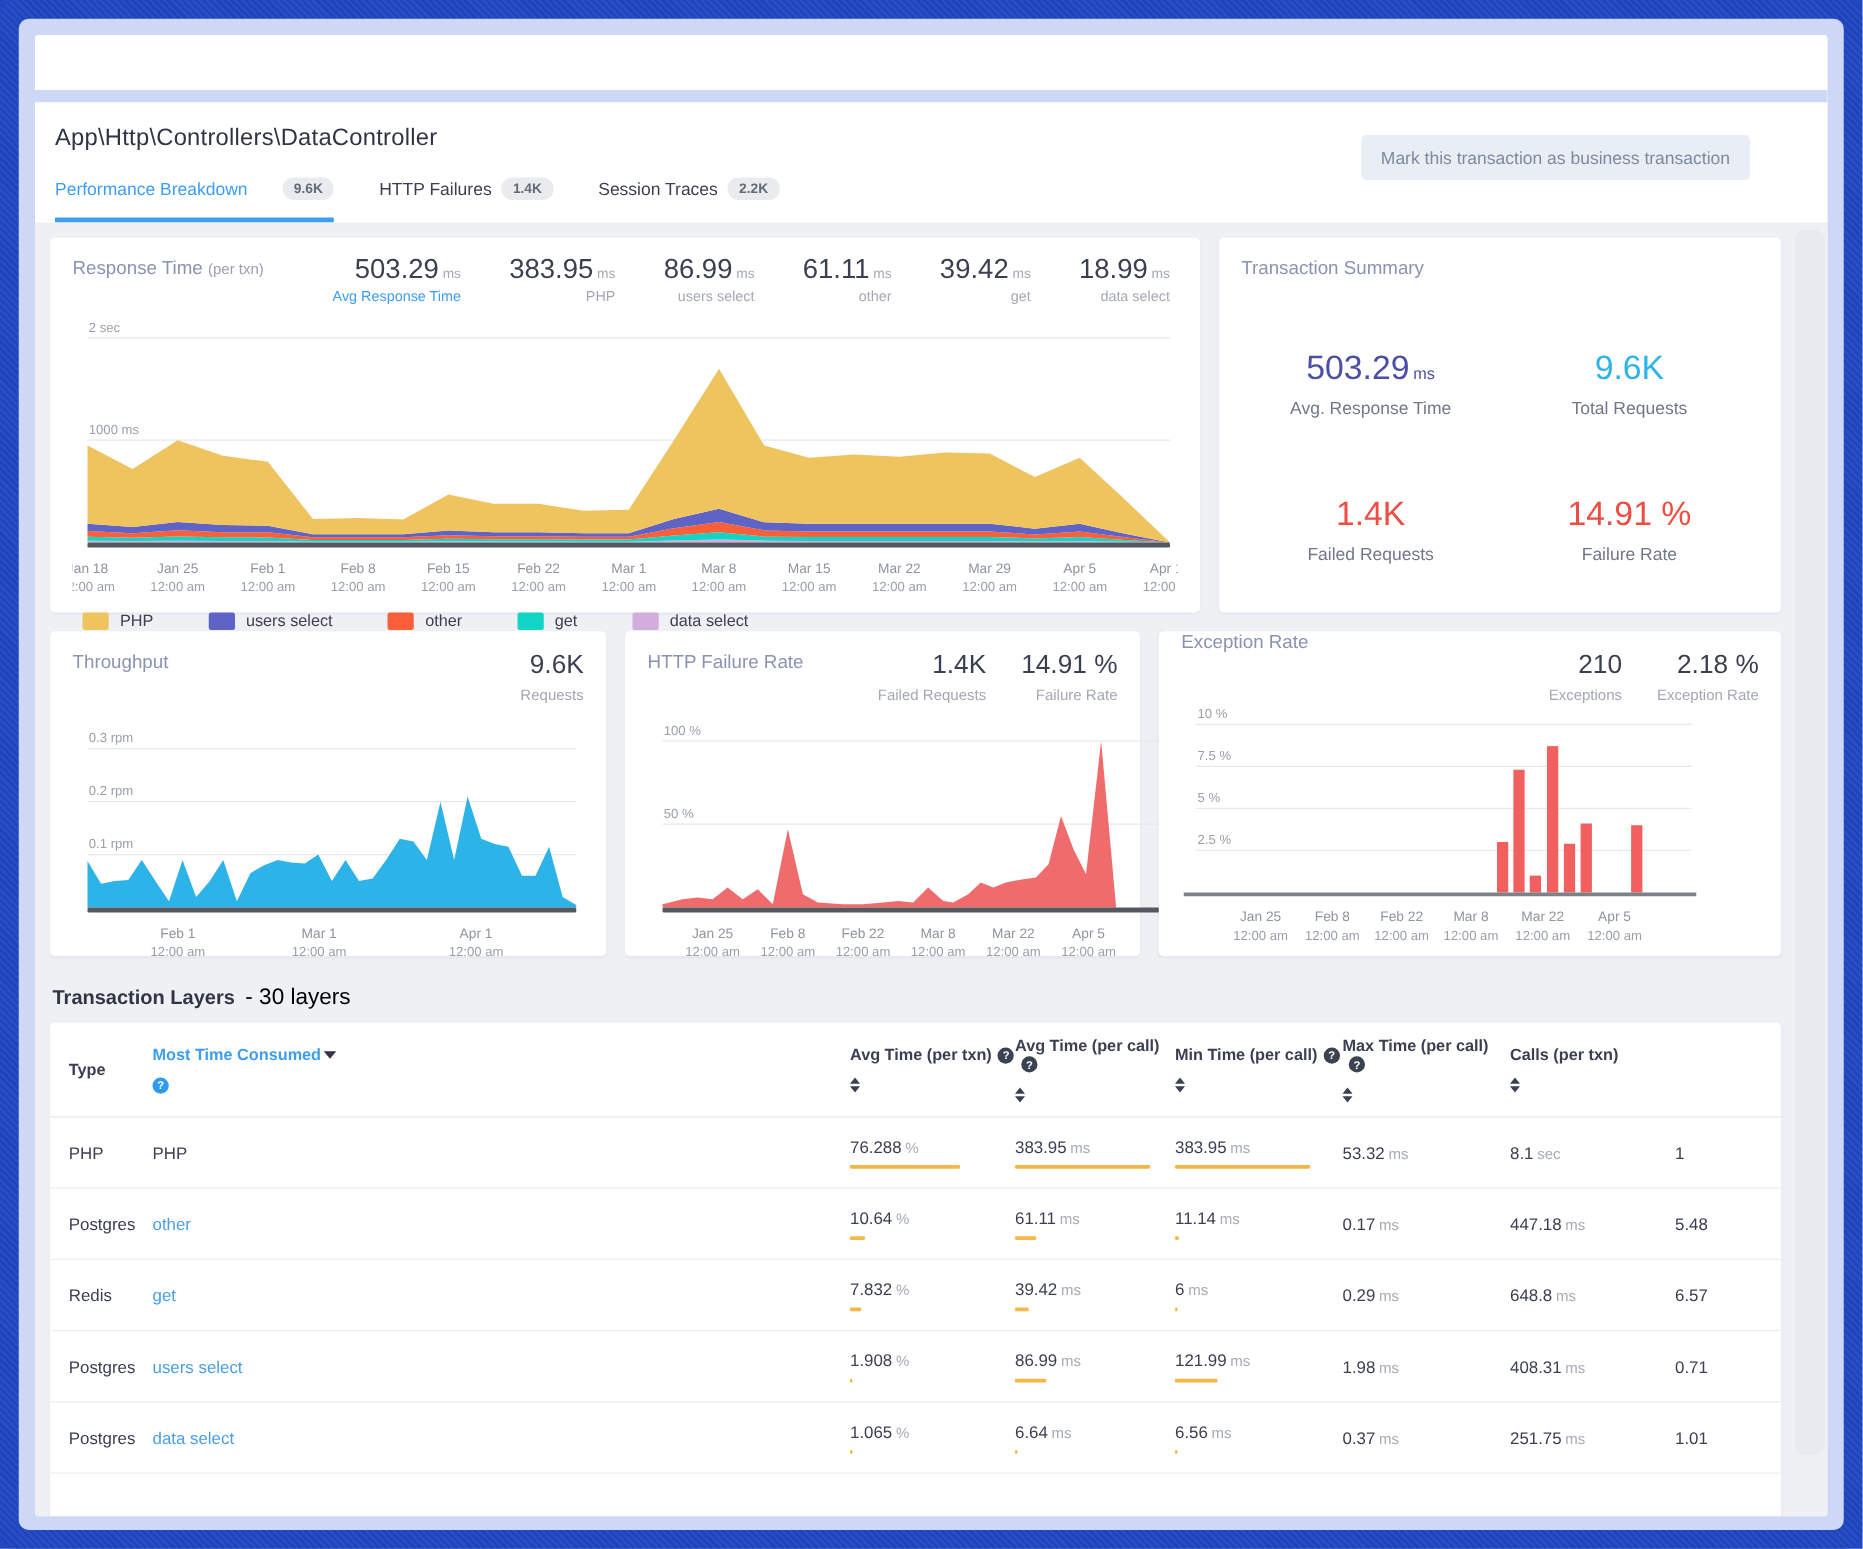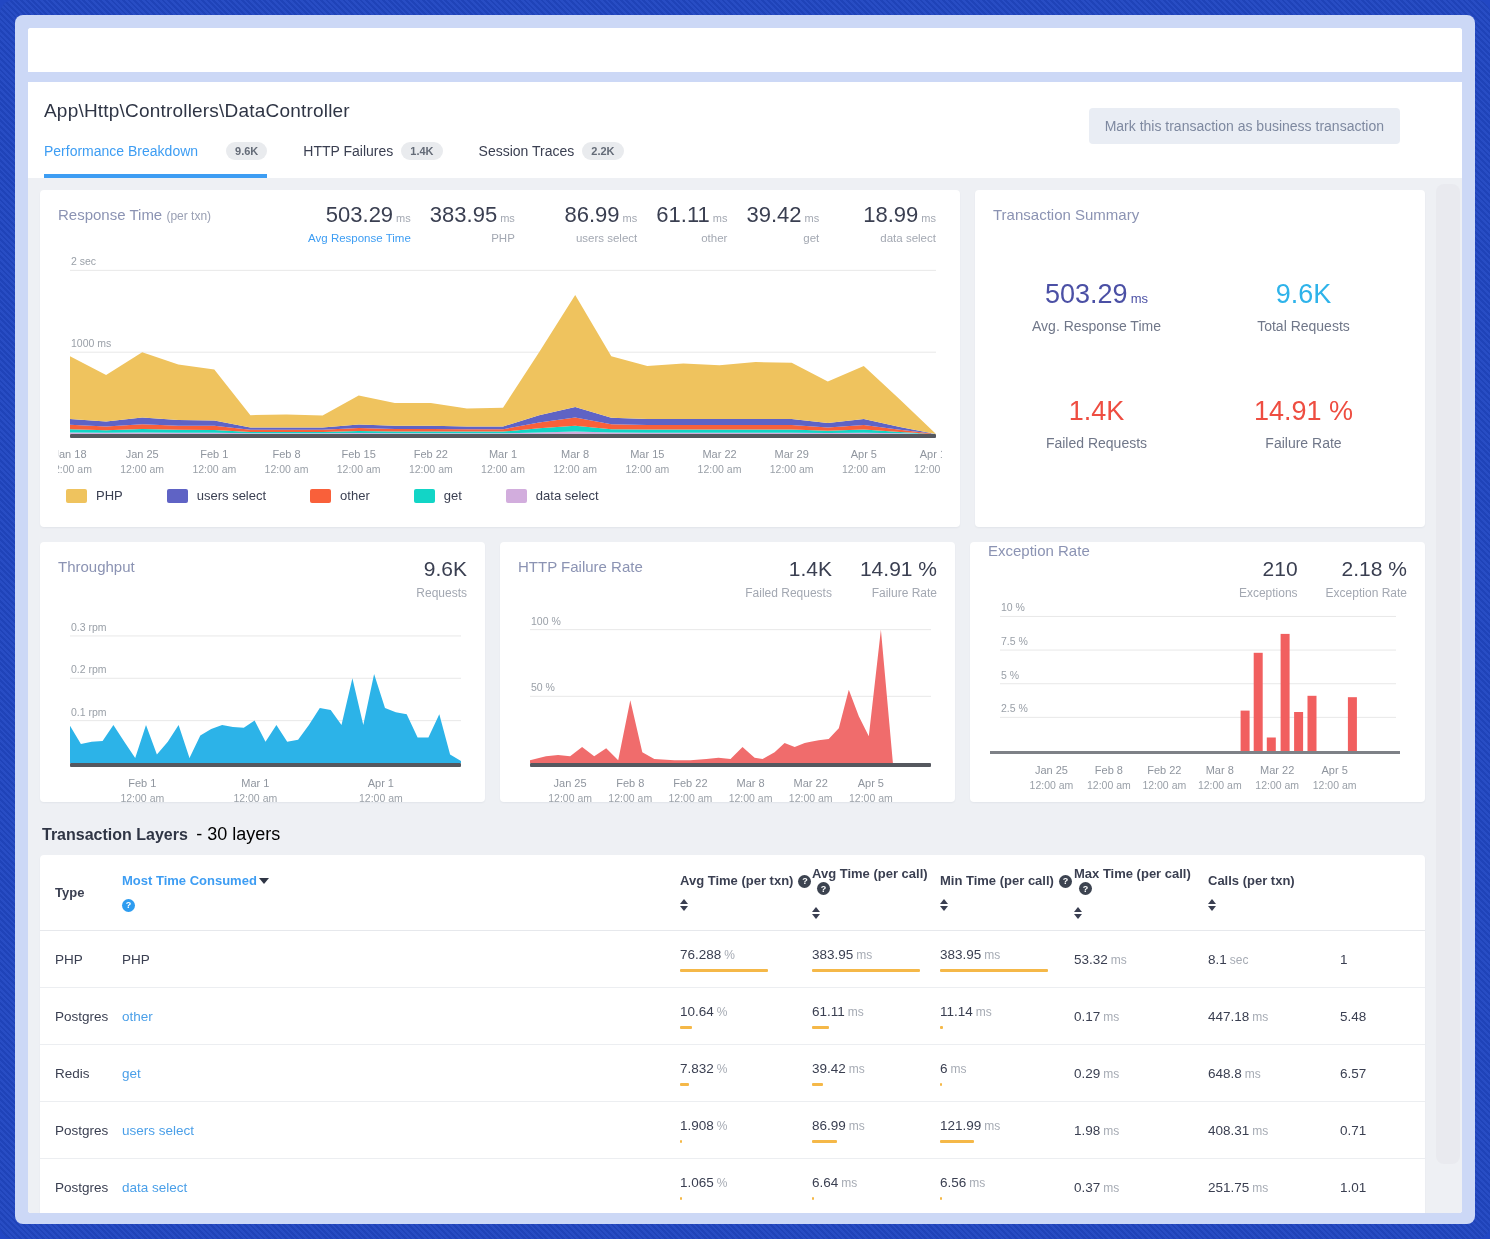--- a/index.html
+++ b/index.html
@@ -17,38 +17,38 @@
   .page-title { font-size:19px; color:#2f3545; font-weight:500; letter-spacing:.2px; }
   .tabs { display:flex; gap:36px; margin-top:20px; }
   .tab { display:flex; align-items:center; gap:8px; padding-bottom:14px; font-size:14px; color:#3a3f51; cursor:pointer; border-bottom:4px solid transparent; }
   .tab.active { color:#3d9df3; border-bottom-color:#3d9df3;gap:28px; }
   .badge { background:#e9ebee; color:#646b77; font-size:11px; font-weight:bold; padding:3px 9px; border-radius:10px; }
   .action-btn { position:absolute; right:62px; top:26px; background:#e9edf4; color:#7e89a0; font-size:14px; padding:10px 16px; border-radius:4px; border:none; cursor:pointer; }
 
   .content { background:#eef0f4; flex:1; position:relative; padding:12px 37px 0 12px; display:flex; flex-direction:column; overflow:hidden; }
   .v-scrollbar { position:absolute; right:2px; top:6px; width:24px; height:980px; background:#e9eaef; border-radius:8px; }
 
-  .row1 { display:flex; gap:15px; height:337px; flex:0 0 auto; }
+  .row1 { display:flex; gap:15px; height:300px; flex:0 0 auto; }
   .row2 { display:flex; gap:15px; height:260px; margin-top:15px; flex:0 0 auto; }
   .panel { background:#ffffff; border-radius:4px; box-shadow:0 1px 2px rgba(40,50,80,.06); position:relative; }
   .panel-title { font-size:15px; color:#8b93b3; }
   .panel-title .suffix { font-size:12px; color:#9aa0b4; }
 
   .rt-panel { width:920px; padding:16px 18px 10px 18px; }
   .sum-panel { flex:1; padding:16px 18px; }
   .tp-panel { width:445px; padding:16px 18px 10px 18px; }
-  .fr-panel { width:455px; padding:16px 18px 16px 18px; }
+  .fr-panel { width:412px; padding:16px 18px 16px 18px; }
   .ex-panel { flex:1; padding:0 18px 10px 18px; }
 
   .rt-head { display:flex; align-items:flex-start; }
   .rt-stats { display:flex; flex:1; justify-content:space-between; padding-left:55px; padding-right:6px; margin-top:-4px; }
   .stat { display:flex; flex-direction:column; align-items:flex-end; }
   .stat .num { font-size:22px; color:#3a3f51; }
   .stat .num .unit { font-size:11px; color:#a3a8b2; margin-left:3px; }
-  .stat .lbl { font-size:11.5px; color:#a3a8b2; margin-top:4px;margin-left:42px; }
+  .stat .lbl { font-size:11.5px; color:#a3a8b2; margin-top:4px; }
   .stat .lbl.hl { color:#3d9df3; }
 
   .legend { display:flex; gap:44px; margin-top:8px; padding-left:8px; }
   .legend-item { display:flex; align-items:center; gap:9px; font-size:13px; color:#3a3f51; font-weight:500; }
   .legend-swatch { width:21px; height:14px; border-radius:2px; }
 
   .mini-stats { position:absolute; top:15px; right:18px; display:flex; gap:28px; }
   .mini-stat { display:flex; flex-direction:column; align-items:flex-end; }
   .mini-stat .num { font-size:21px; color:#3a3f51; }
   .mini-stat .lbl { font-size:12px; color:#a3a8b2; margin-top:5px; }

